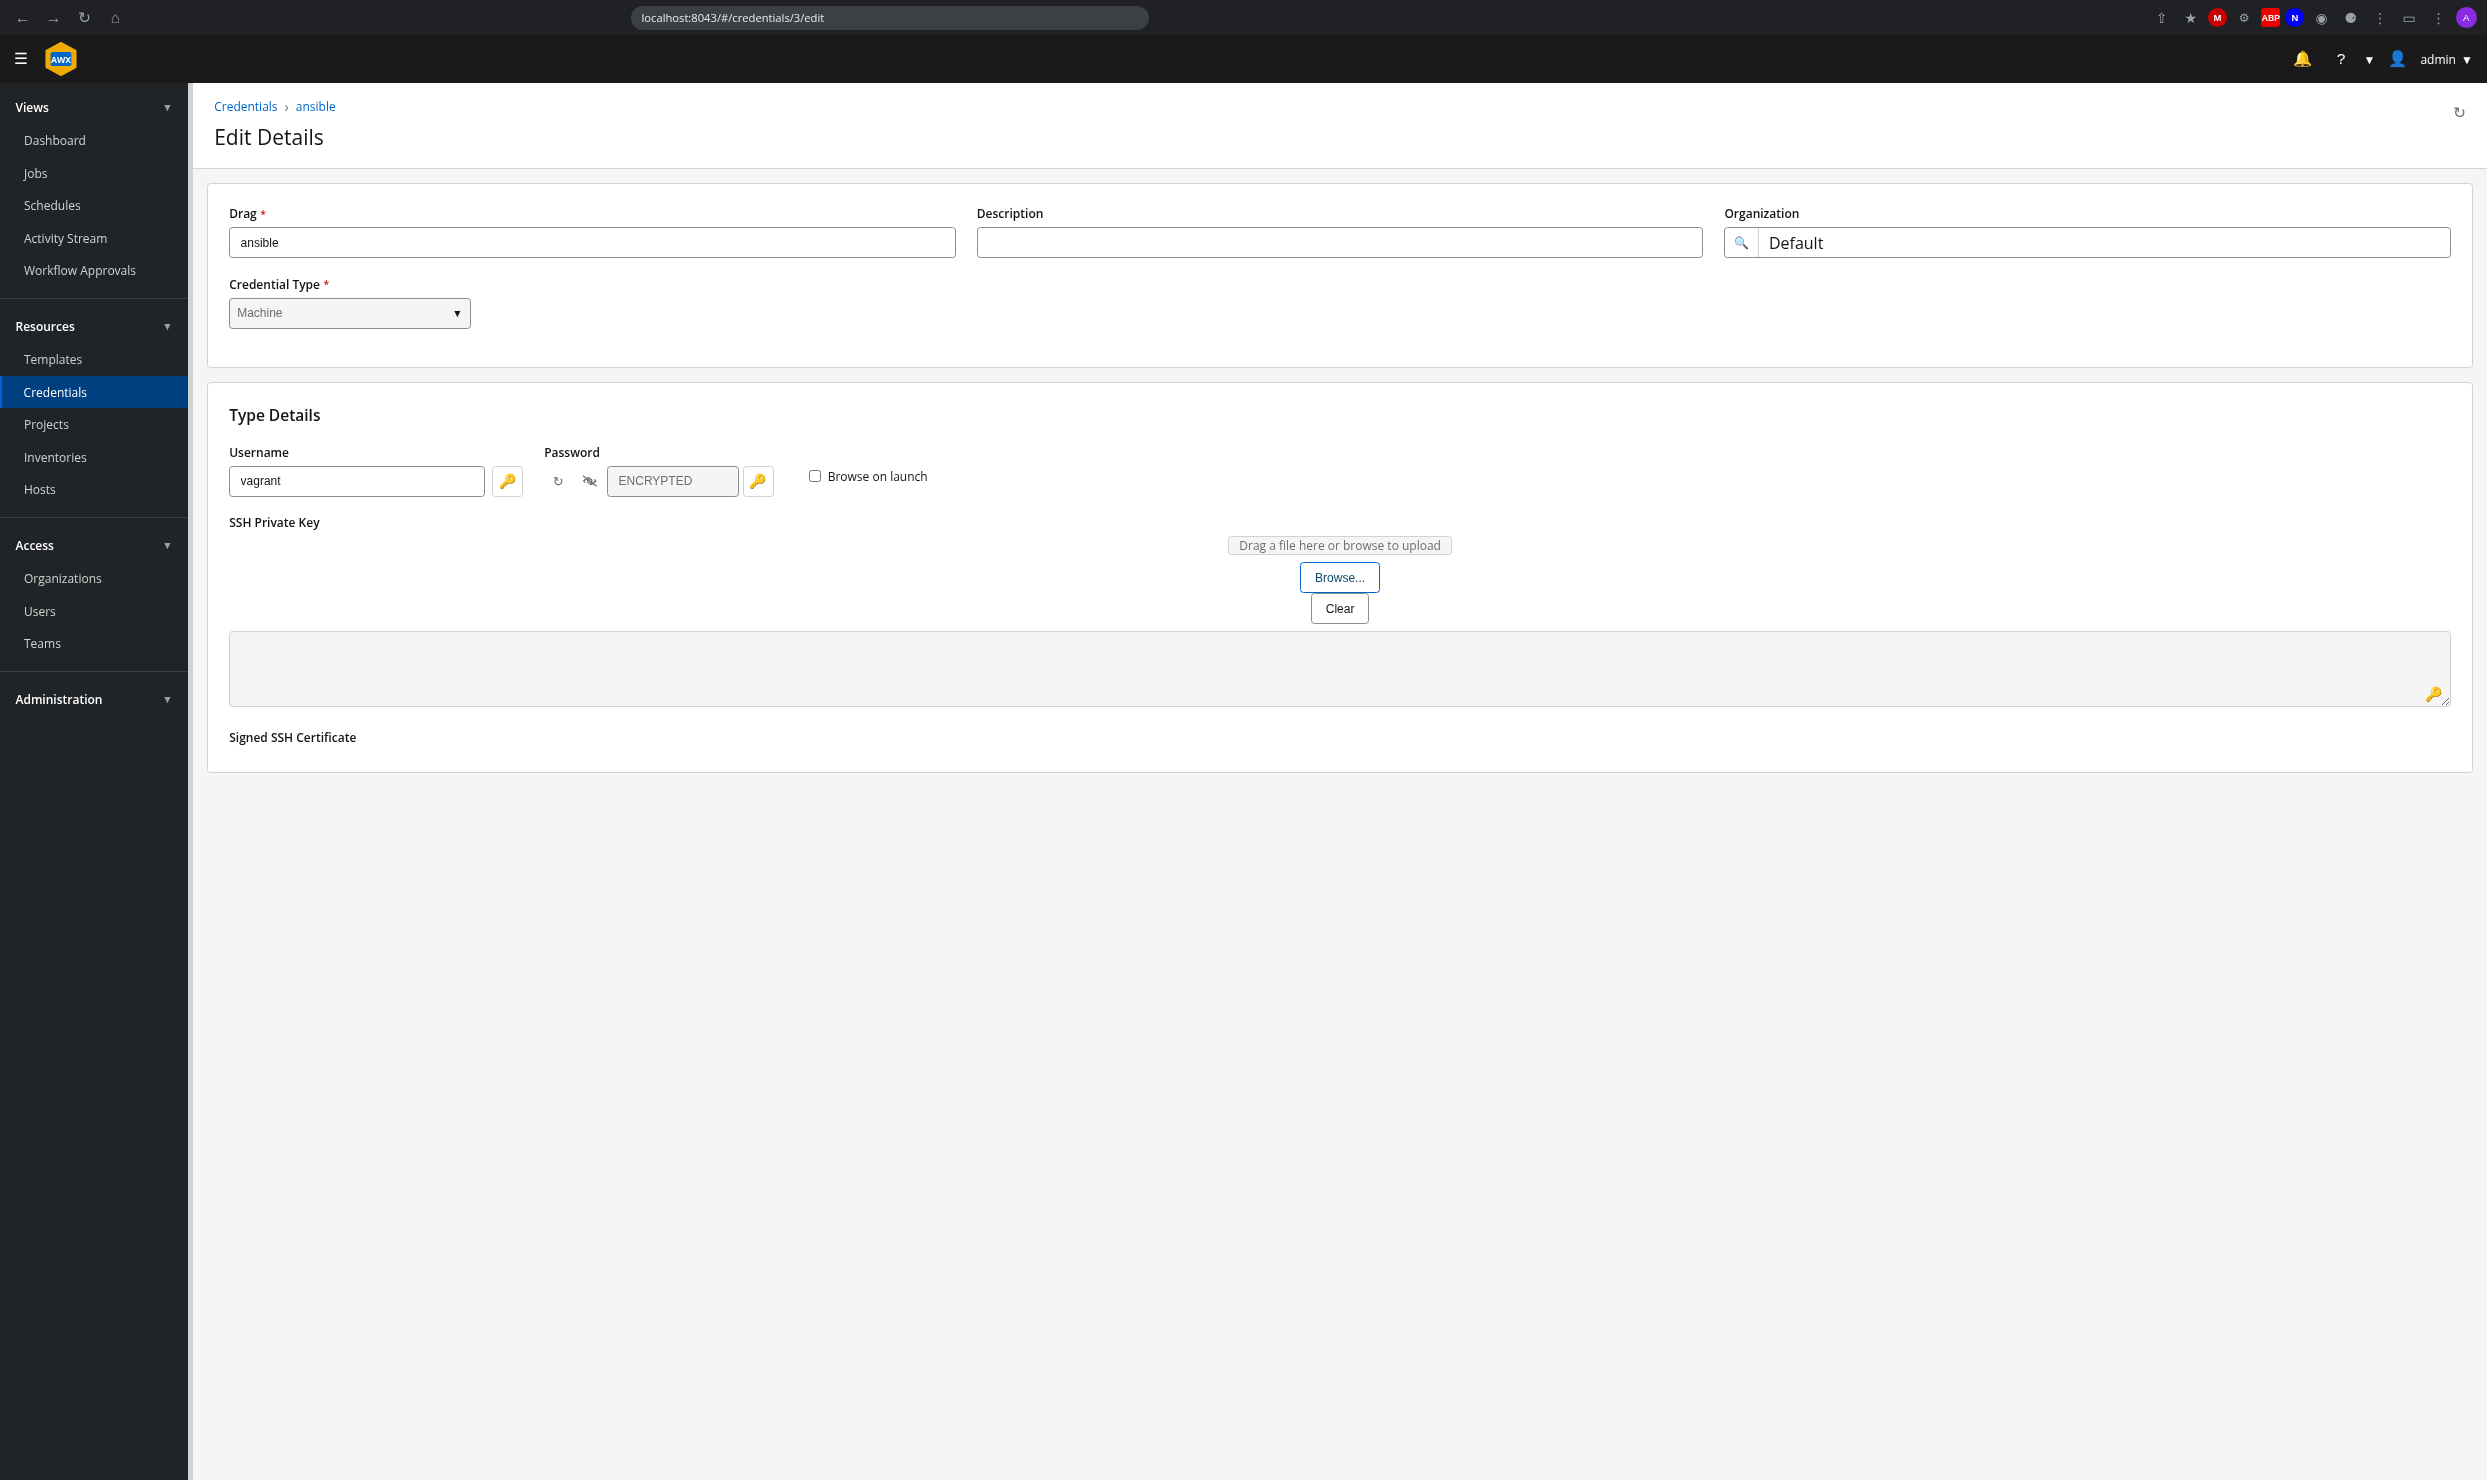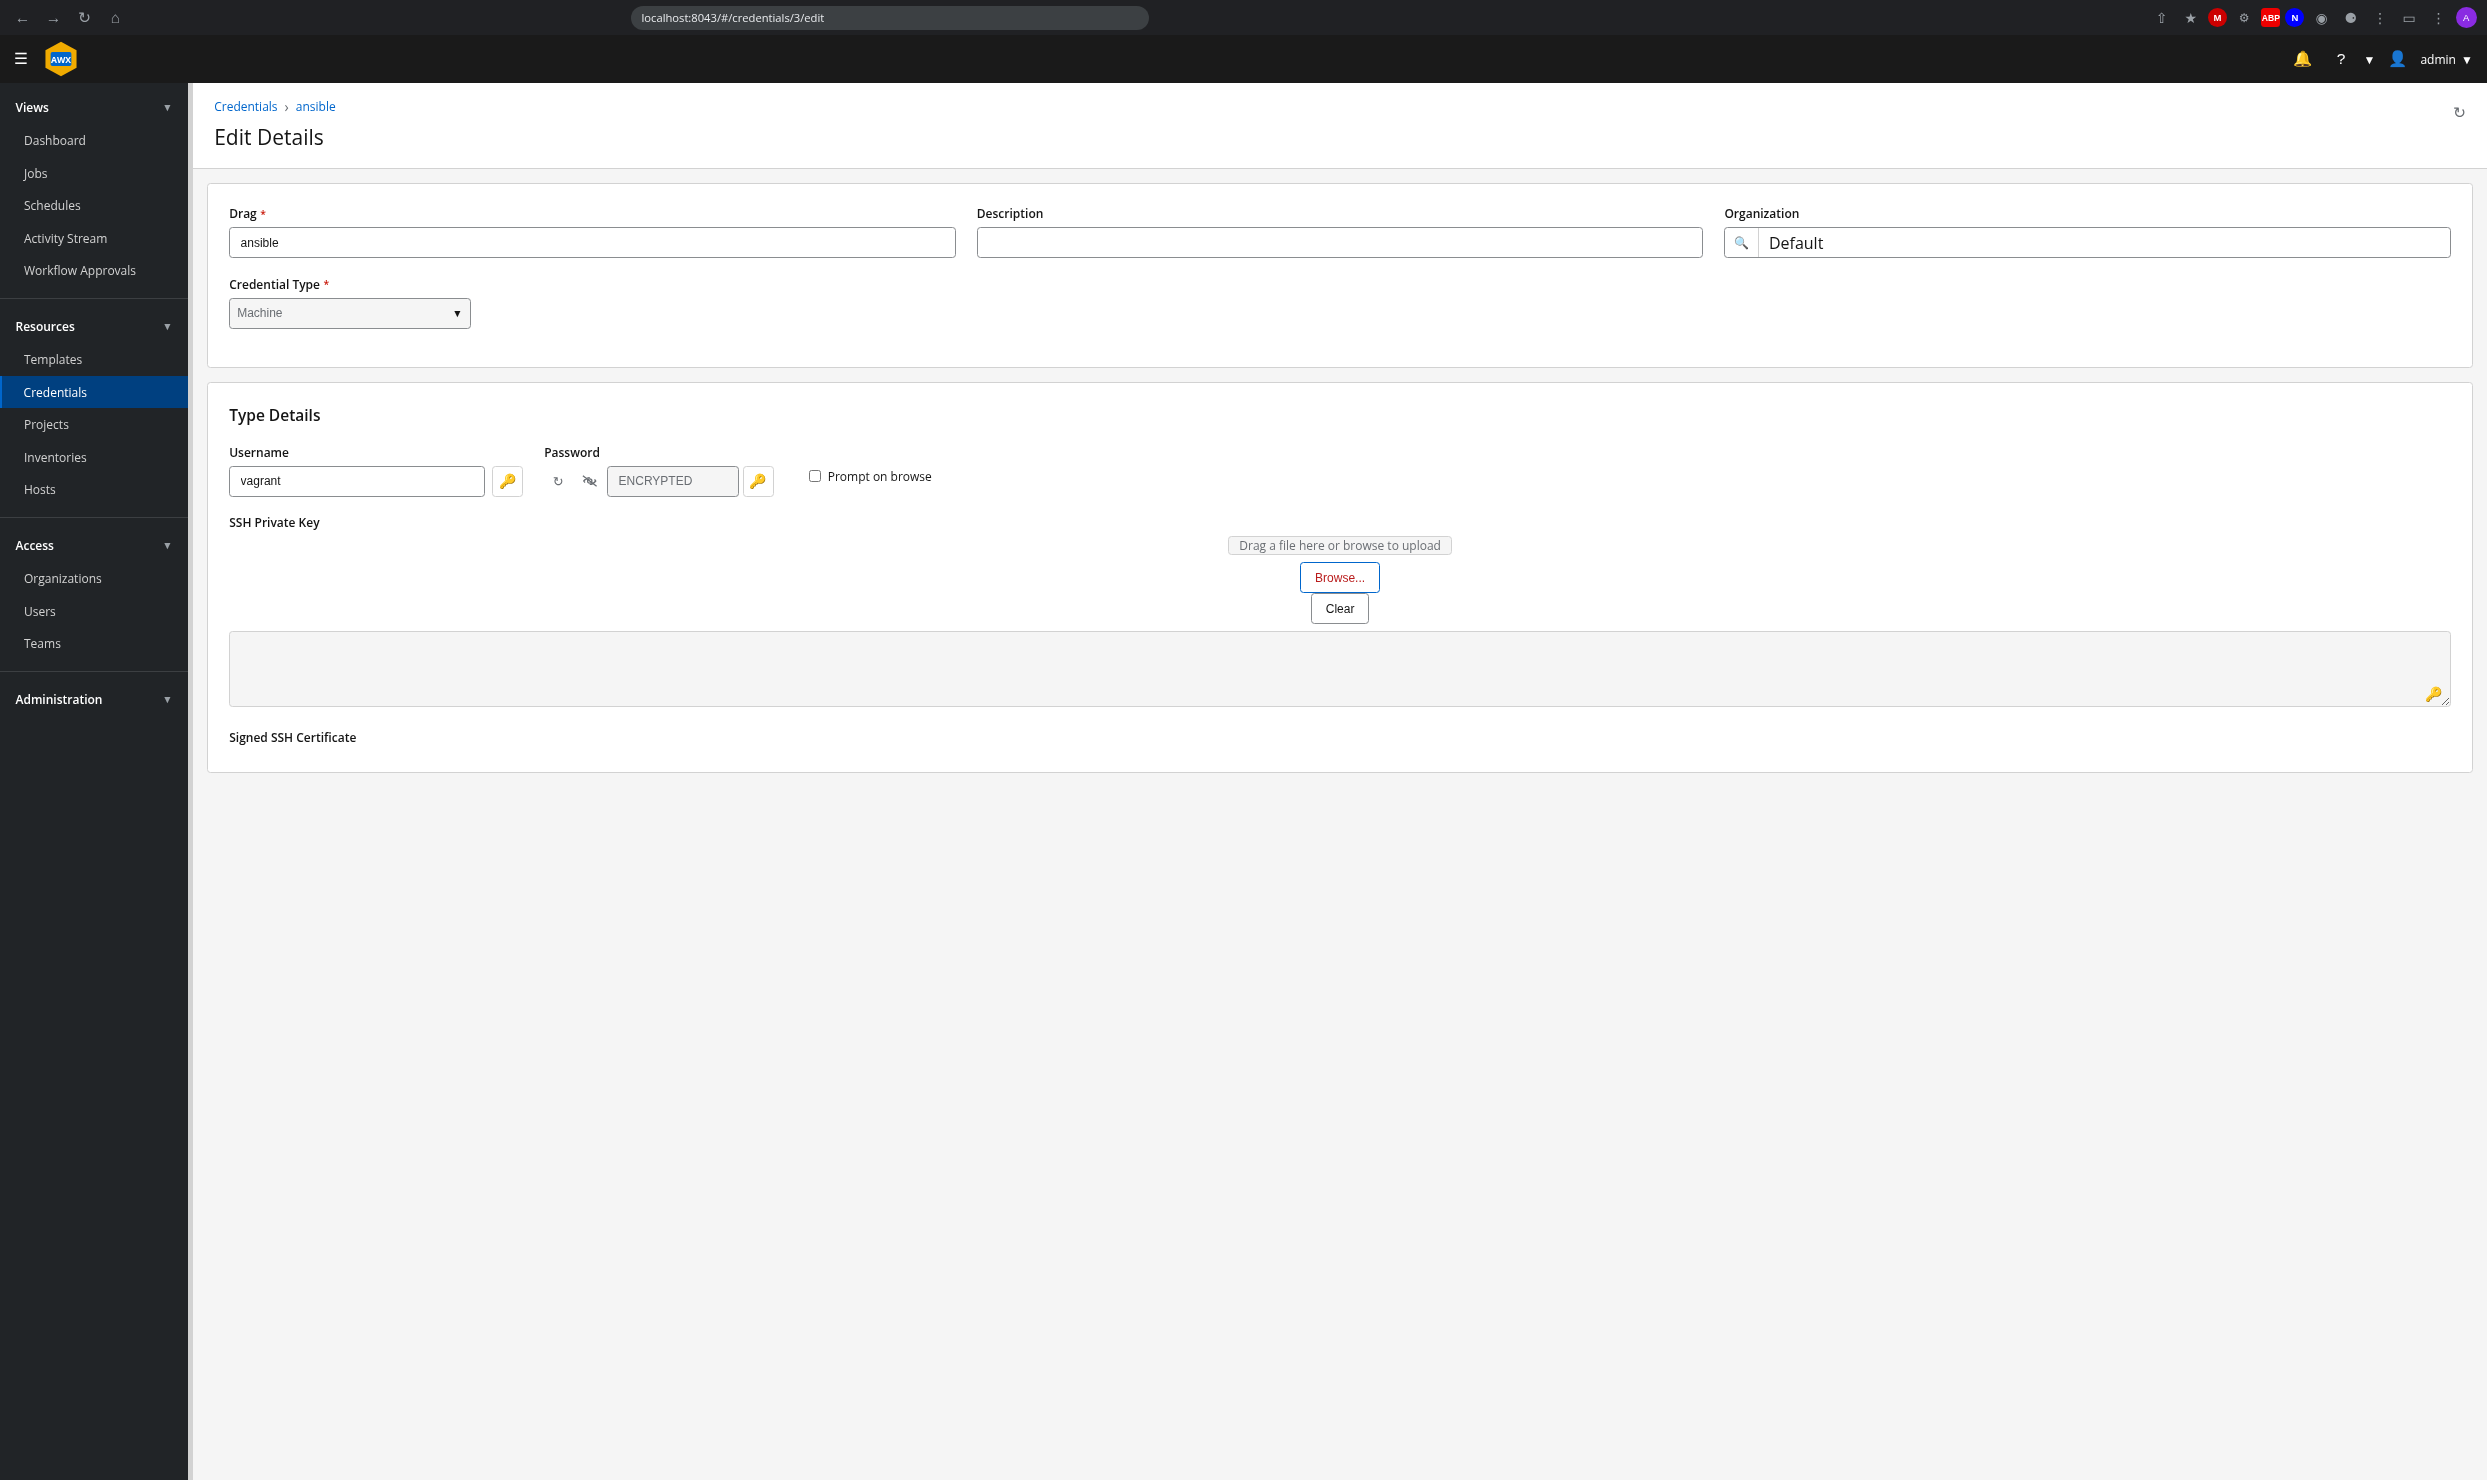--- a/index.html
+++ b/index.html
@@ -403,21 +403,21 @@
     .ssh-key-upload-text {
       flex: 1;
       color: #6a6e73;
       font-size: 12px;
     }
     .btn-secondary {
       height: 31px;
       padding: 0 14px;
       border: 0.9px solid #06c;
       border-radius: 3.5px;
-      color: #b91c1c;
+      color: #0c4a6e;
       background: #fff;
       font-size: 12px;
       cursor: pointer;
     }
     .btn-outline {
       height: 31px;
       padding: 0 14px;
       border: 0.9px solid #8a8d90;
       border-radius: 3.5px;
       color: #151515;
@@ -639,21 +639,21 @@
                   <circle cx="9" cy="7" r="2.5" stroke="#6a6e73" stroke-width="1.5" fill="none"></circle>
                 </svg>
               </button>
               <input class="encrypted-input" type="text" value="ENCRYPTED" readonly="" style="">
               <button class="key-icon-btn">🔑</button>
             </div>
           </div>
 
           <div class="prompt-on-launch">
             <input type="checkbox" class="prompt-checkbox" style="">
-            <label class="prompt-label">Prompt on browse</label>
+            <label class="prompt-label">Browse on launch</label>
           </div>
         </div>
 
         <div class="ssh-key-section">
           <label class="form-label">SSH Private Key</label>
           <div style="display:flex; align-items:center; gap:0; margin-bottom:7px;flex-direction:column;">
             <div class="ssh-key-upload" style="flex:1;">
               <span class="ssh-key-upload-text">Drag a file here or browse to upload</span>
             </div>
             <button class="btn-secondary">Browse...</button>

